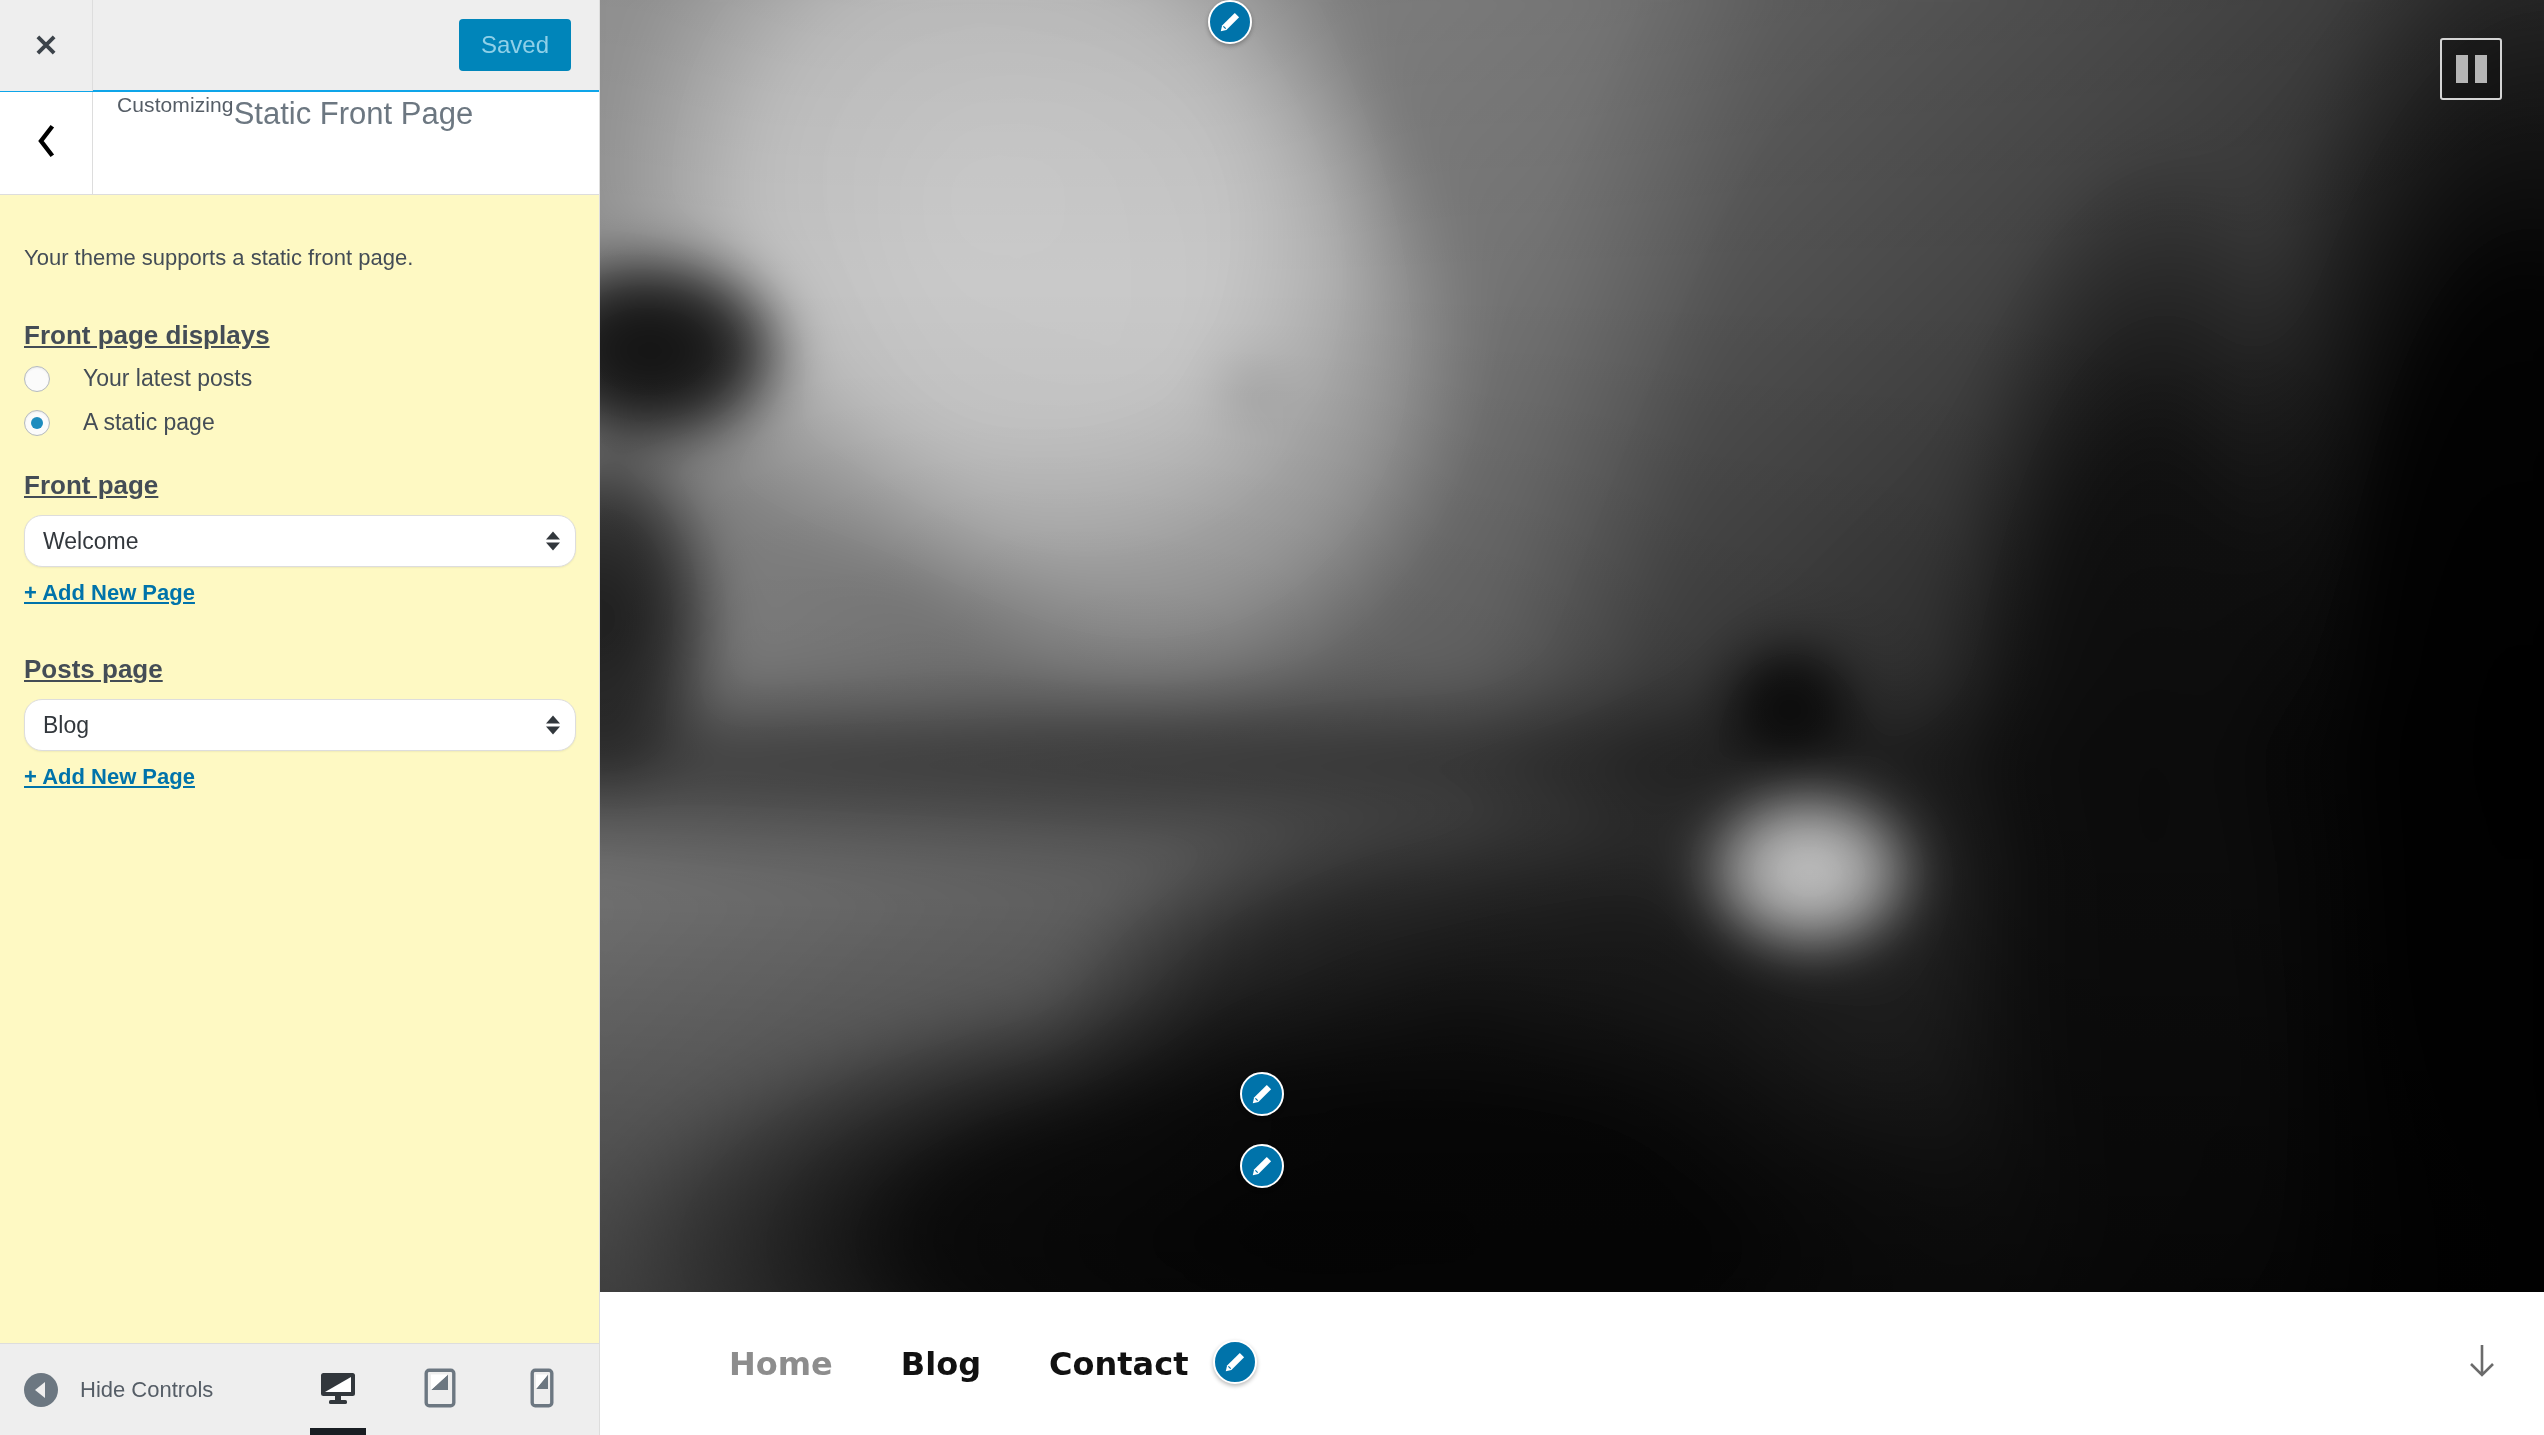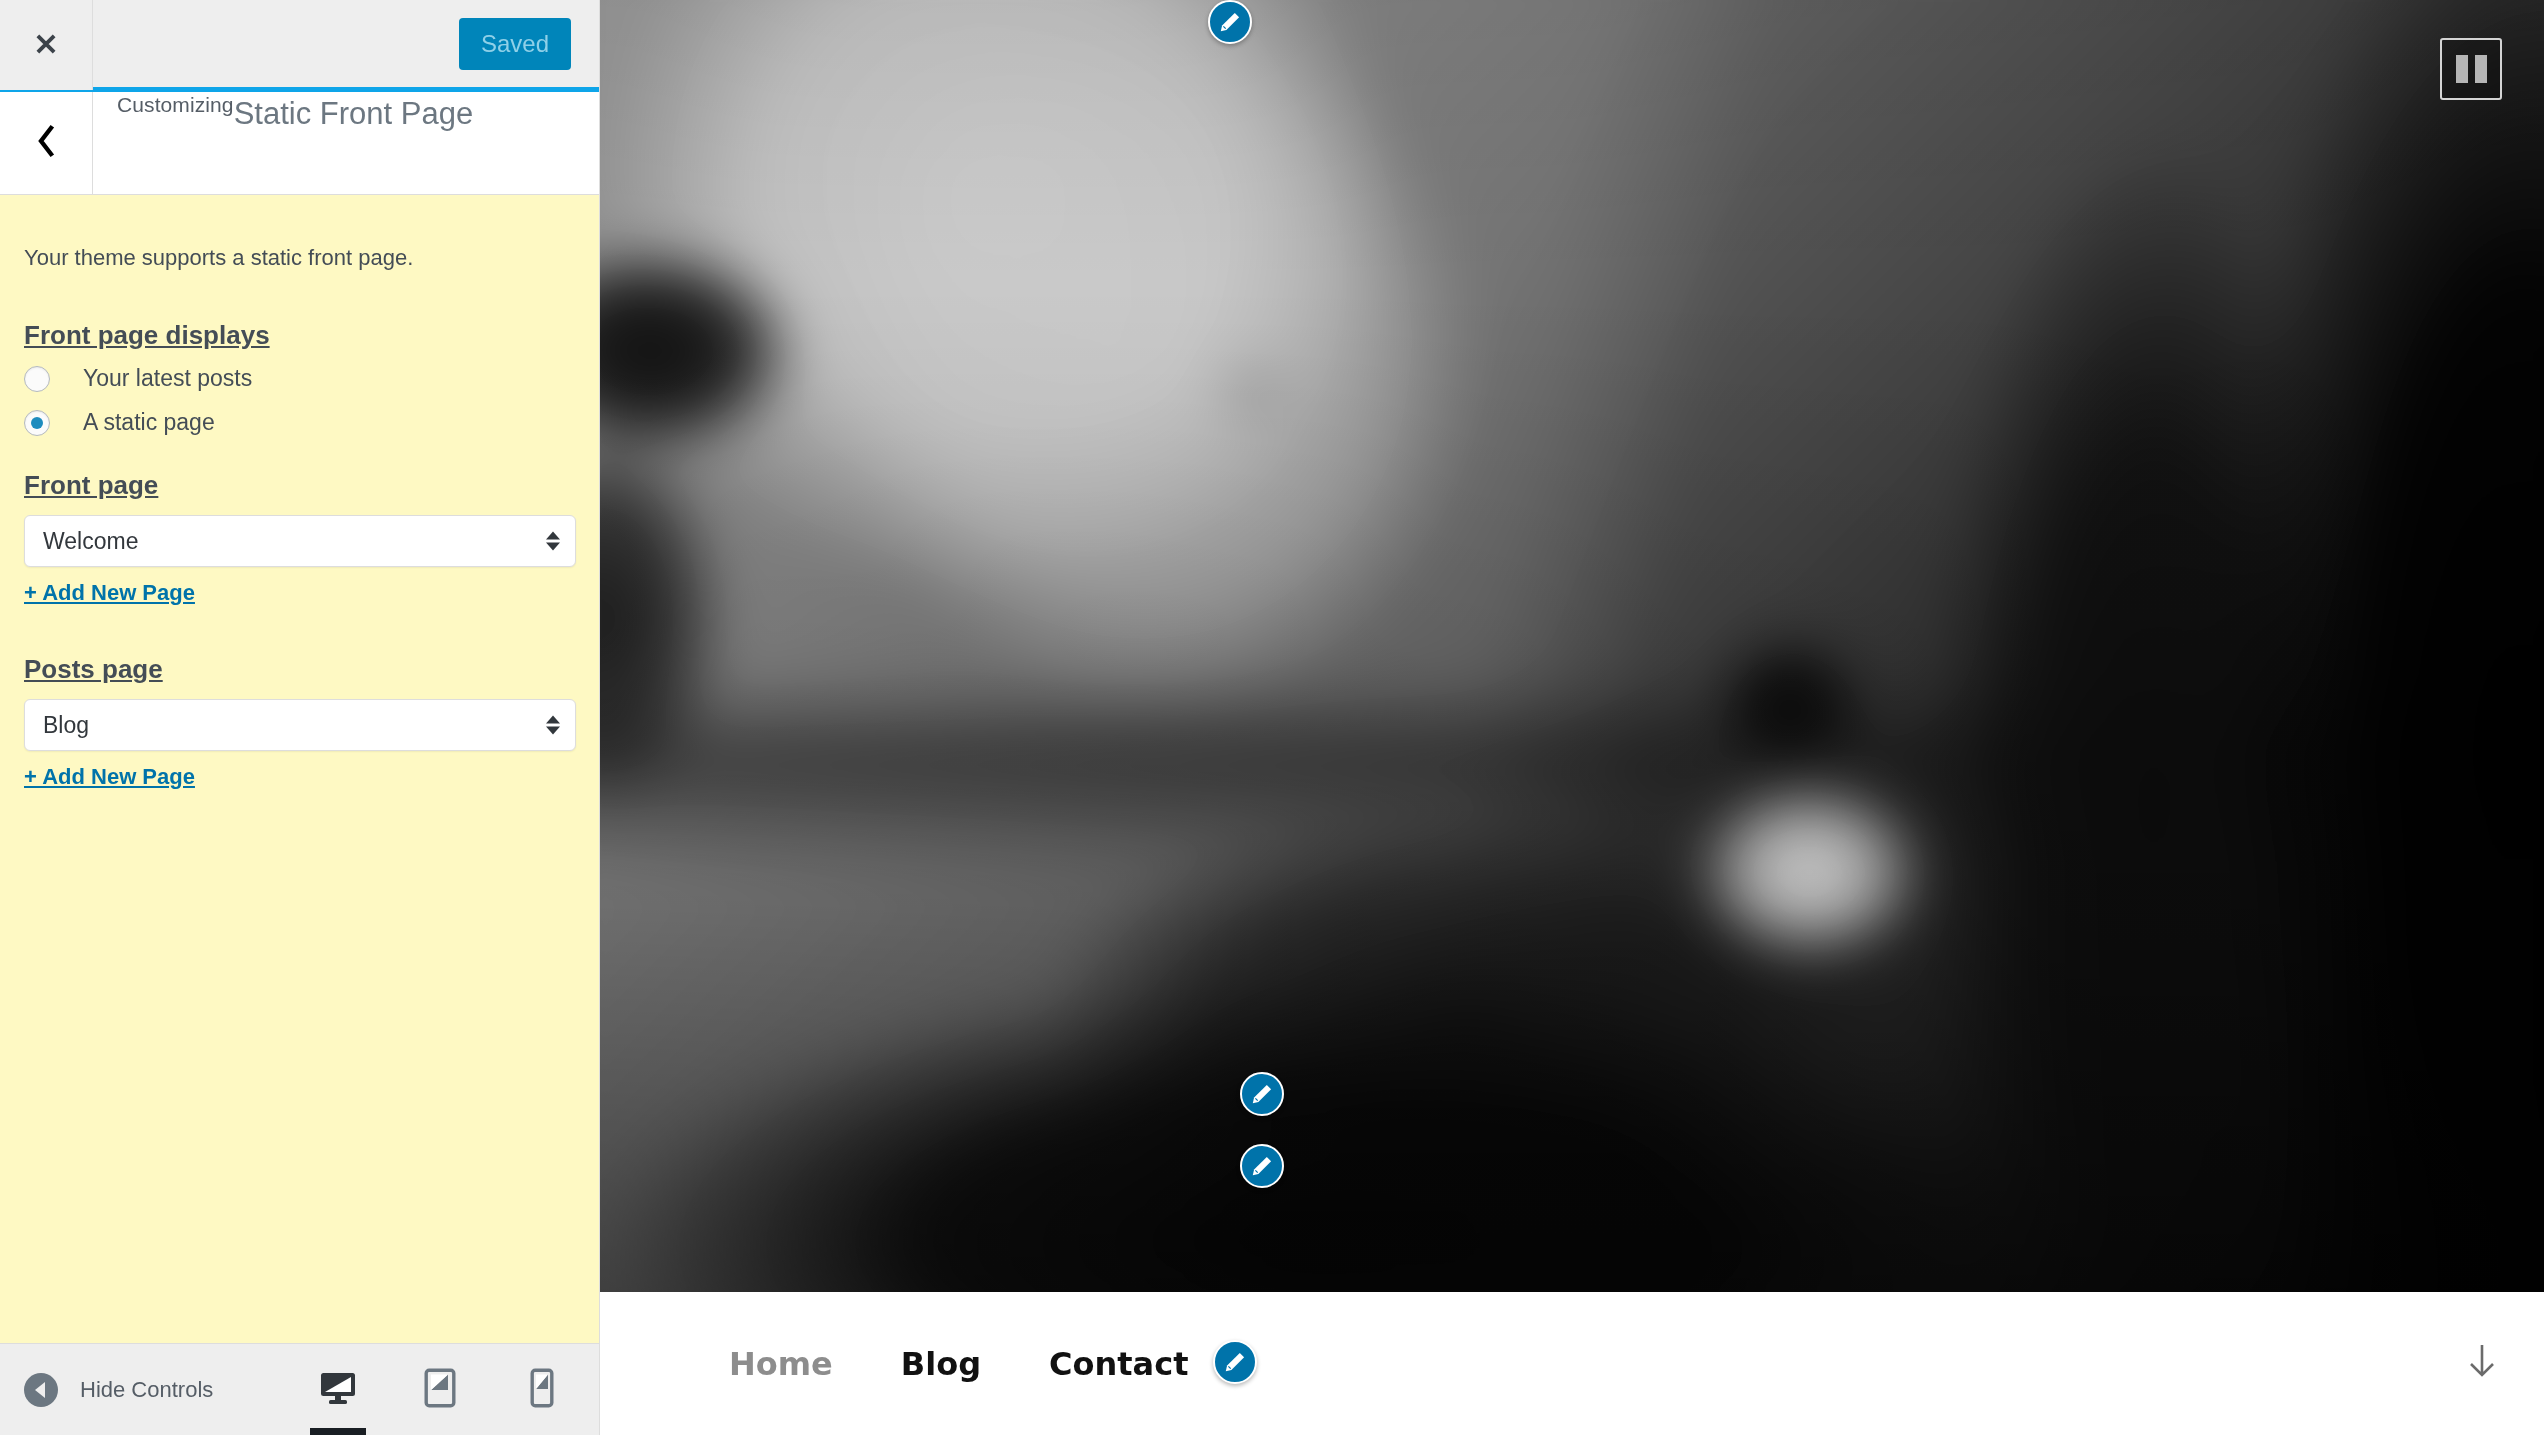--- a/index.html
+++ b/index.html
@@ -19,21 +19,21 @@
     display: flex; flex-direction: column;
     position: relative; z-index: 20;
     border-right: 1px solid #ddd;
   }
 
   
   .cust-header {
     height: 92px; min-height: 92px;
     background: #eee;
     display: flex; align-items: center;
-    border-bottom: 5px solid #0ea5e9;
+    border-bottom: 2px solid #0ea5e9;
     position: relative;
   }
   .close-btn {
     width: 93px; height: 92px;
     display: flex; align-items: center; justify-content: center;
     background: #eee;
     border-right: 1px solid #ddd;
     cursor: pointer;
   }
   .close-btn svg { display: block; }
@@ -119,21 +119,21 @@
 
   .select-wrap {
     position: relative;
     width: 552px; height: 52px;
     margin-bottom: 13px;
   }
   .fake-select {
     width: 100%; height: 100%;
     background: #fff;
     border: 1px solid #ddd;
-    border-radius: 6px;
+    border-radius: 18px;
     box-shadow: 0 1px 2px rgba(0,0,0,.06);
     display: flex; align-items: center;
     padding: 0 44px 0 18px;
     font-size: 23px; color: #32373c;
     cursor: pointer;
   }
   .select-arrows {
     position: absolute; right: 16px; top: 50%;
     transform: translateY(-50%);
     display: flex; flex-direction: column;

